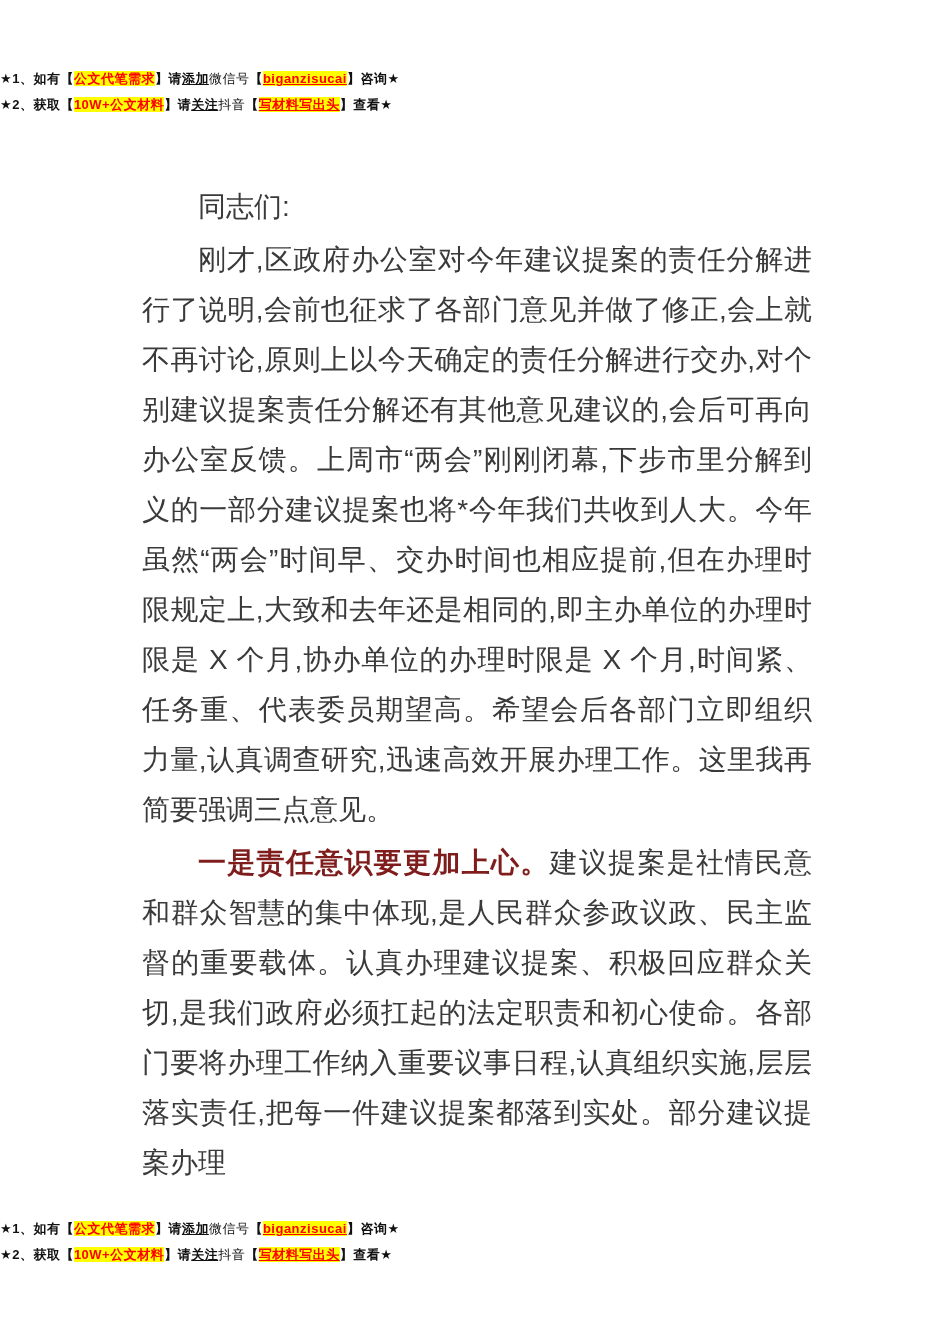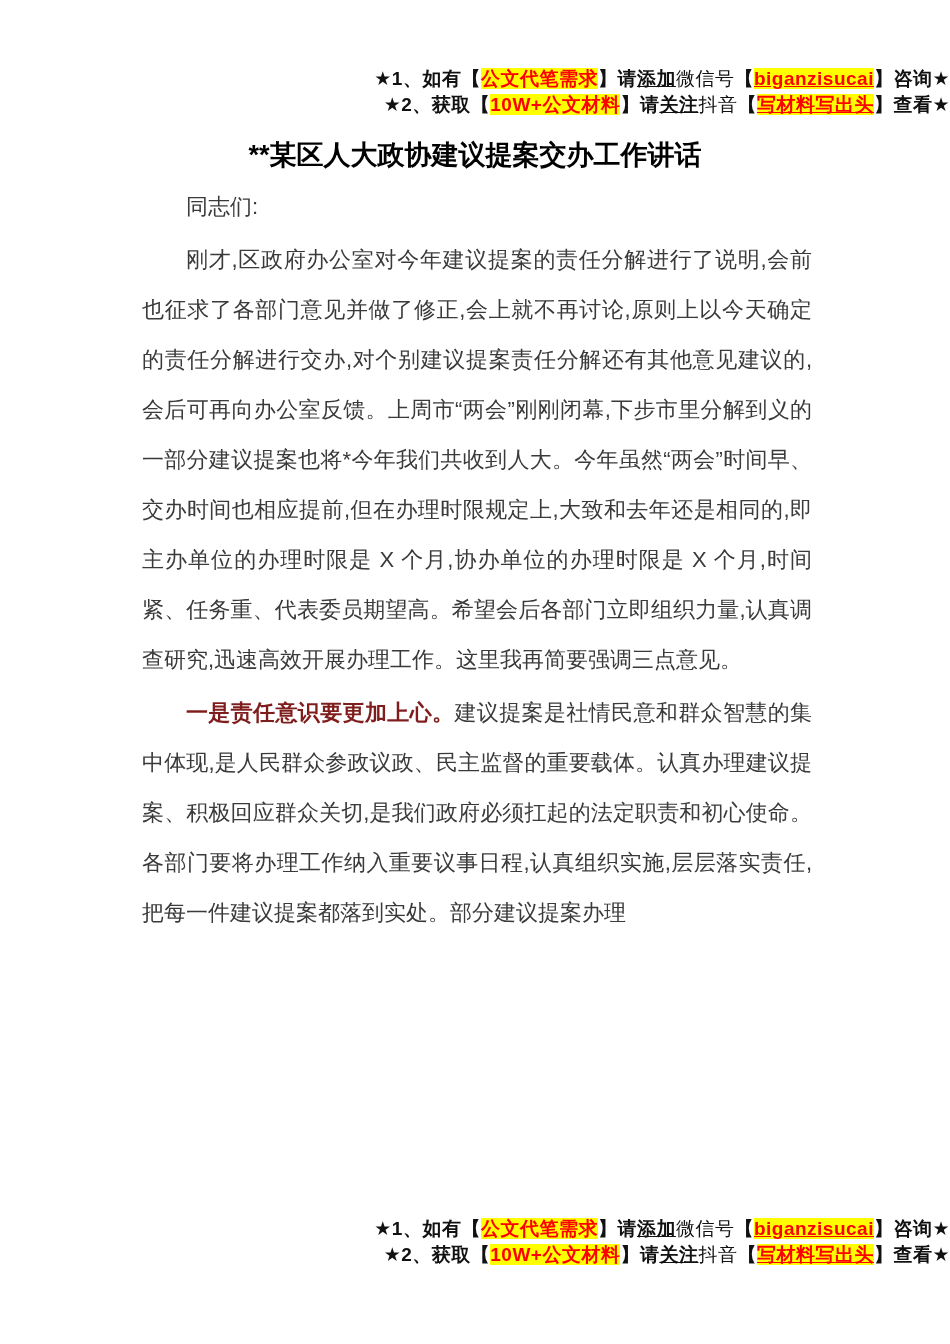--- a/index.html
+++ b/index.html
@@ -8,22 +8,22 @@
     width: 950px;
     height: 1344px;
     margin: 0 auto;
     background: #ffffff;
     overflow: hidden;
     font-family: "Liberation Sans", "DejaVu Sans", sans-serif;
   }
   
   .promo {
     width: 100%;
-    text-align: right;
-    font-size: 19px;
+    text-align: left;
+    font-size: 13px;
     font-weight: bold;
     line-height: 26px;
     color: #111111;
     letter-spacing: 0.5px;
   }
   .promo-header { position: absolute; top: 66px; left: 0; }
   .promo-footer { position: absolute; bottom: 76px; left: 0; }
   .promo .line { white-space: nowrap; }
   .s-b   { font-weight: bold; color: #111111; }
   .s-r   { font-weight: normal; color: #111111; }
@@ -42,42 +42,41 @@
     font-weight: bold;
     color: #000000;
     margin: 0;
   }
   
   .doc-body {
     position: absolute;
     top: 182px;
     left: 142px;
     width: 670px;
-    font-size: 22px;
+    font-size: 28px;
     line-height: 50px;
     color: #3a3a3a;
     text-align: justify;
   }
   .doc-body p {
     margin: 0 0 3px 0;
     text-indent: 2em;
   }
   .doc-body .lead { font-weight: bold; color: #7f1d1d; }
 </style>
 </head>
 <body>
 
 <div class="page">
 
   <div class="promo promo-header">
     <div class="line"><span class="s-b">★1、如有【</span><span class="s-hl">公文代笔需求</span><span class="s-b">】请</span><span class="s-bu">添加</span><span class="s-r">微信号</span><span class="s-b">【</span><span class="s-hlu">biganzisucai</span><span class="s-b">】咨询★</span></div>
     <div class="line"><span class="s-b">★2、获取【</span><span class="s-hl">10W+公文材料</span><span class="s-b">】请</span><span class="s-bu">关注</span><span class="s-r">抖音</span><span class="s-b">【</span><span class="s-hlu">写材料写出头</span><span class="s-b">】查看★</span></div>
   </div>
 
-  <h1 class="doc-title">**某区人大政协建议提案交办工作讲话</h1>
 
   <div class="doc-body">
     <p>同志们:</p>
     <p>刚才,区政府办公室对今年建议提案的责任分解进行了说明,会前也征求了各部门意见并做了修正,会上就不再讨论,原则上以今天确定的责任分解进行交办,对个别建议提案责任分解还有其他意见建议的,会后可再向办公室反馈。上周市“两会”刚刚闭幕,下步市里分解到义的一部分建议提案也将*今年我们共收到人大。今年虽然“两会”时间早、交办时间也相应提前,但在办理时限规定上,大致和去年还是相同的,即主办单位的办理时限是 X 个月,协办单位的办理时限是 X 个月,时间紧、任务重、代表委员期望高。希望会后各部门立即组织力量,认真调查研究,迅速高效开展办理工作。这里我再简要强调三点意见。</p>
     <p><span class="lead">一是责任意识要更加上心。</span><span>建议提案是社情民意和群众智慧的集中体现,是人民群众参政议政、民主监督的重要载体。认真办理建议提案、积极回应群众关切,是我们政府必须扛起的法定职责和初心使命。各部门要将办理工作纳入重要议事日程,认真组织实施,层层落实责任,把每一件建议提案都落到实处。部分建议提案办理</span></p>
   </div>
 
   <div class="promo promo-footer">
     <div class="line"><span class="s-b">★1、如有【</span><span class="s-hl">公文代笔需求</span><span class="s-b">】请</span><span class="s-bu">添加</span><span class="s-r">微信号</span><span class="s-b">【</span><span class="s-hlu">biganzisucai</span><span class="s-b">】咨询★</span></div>
     <div class="line"><span class="s-b">★2、获取【</span><span class="s-hl">10W+公文材料</span><span class="s-b">】请</span><span class="s-bu">关注</span><span class="s-r">抖音</span><span class="s-b">【</span><span class="s-hlu">写材料写出头</span><span class="s-b">】查看★</span></div>

